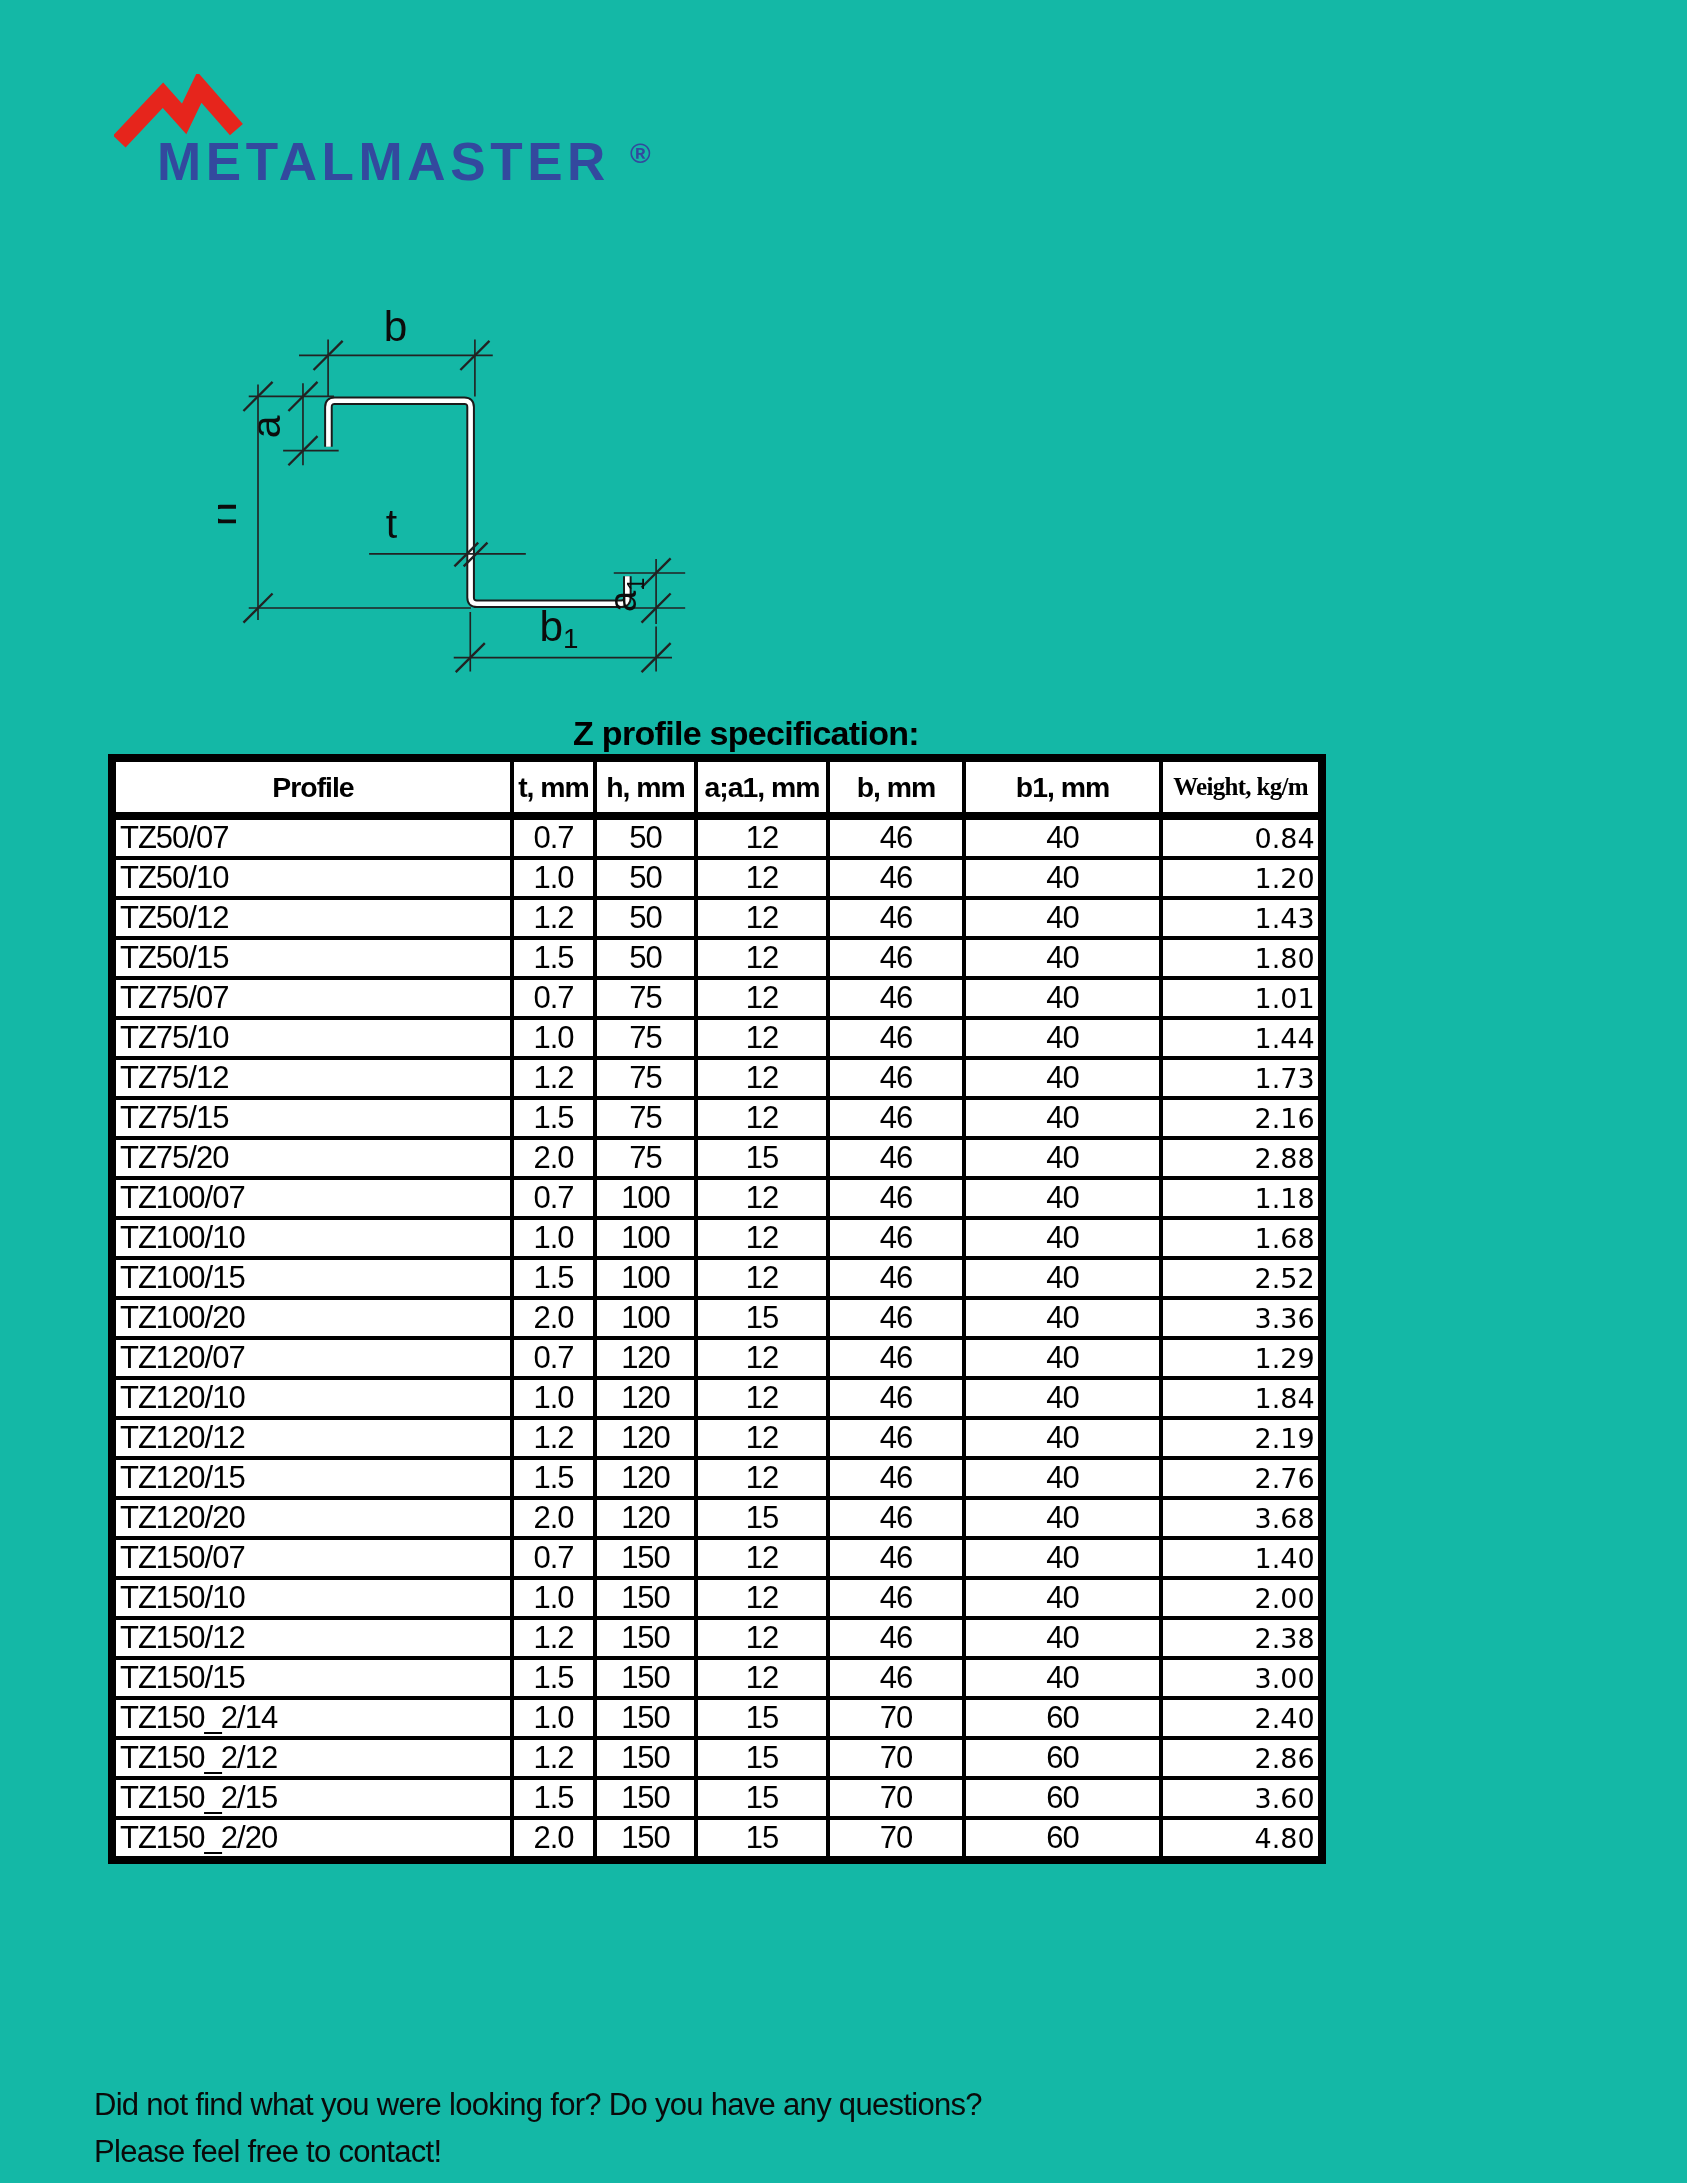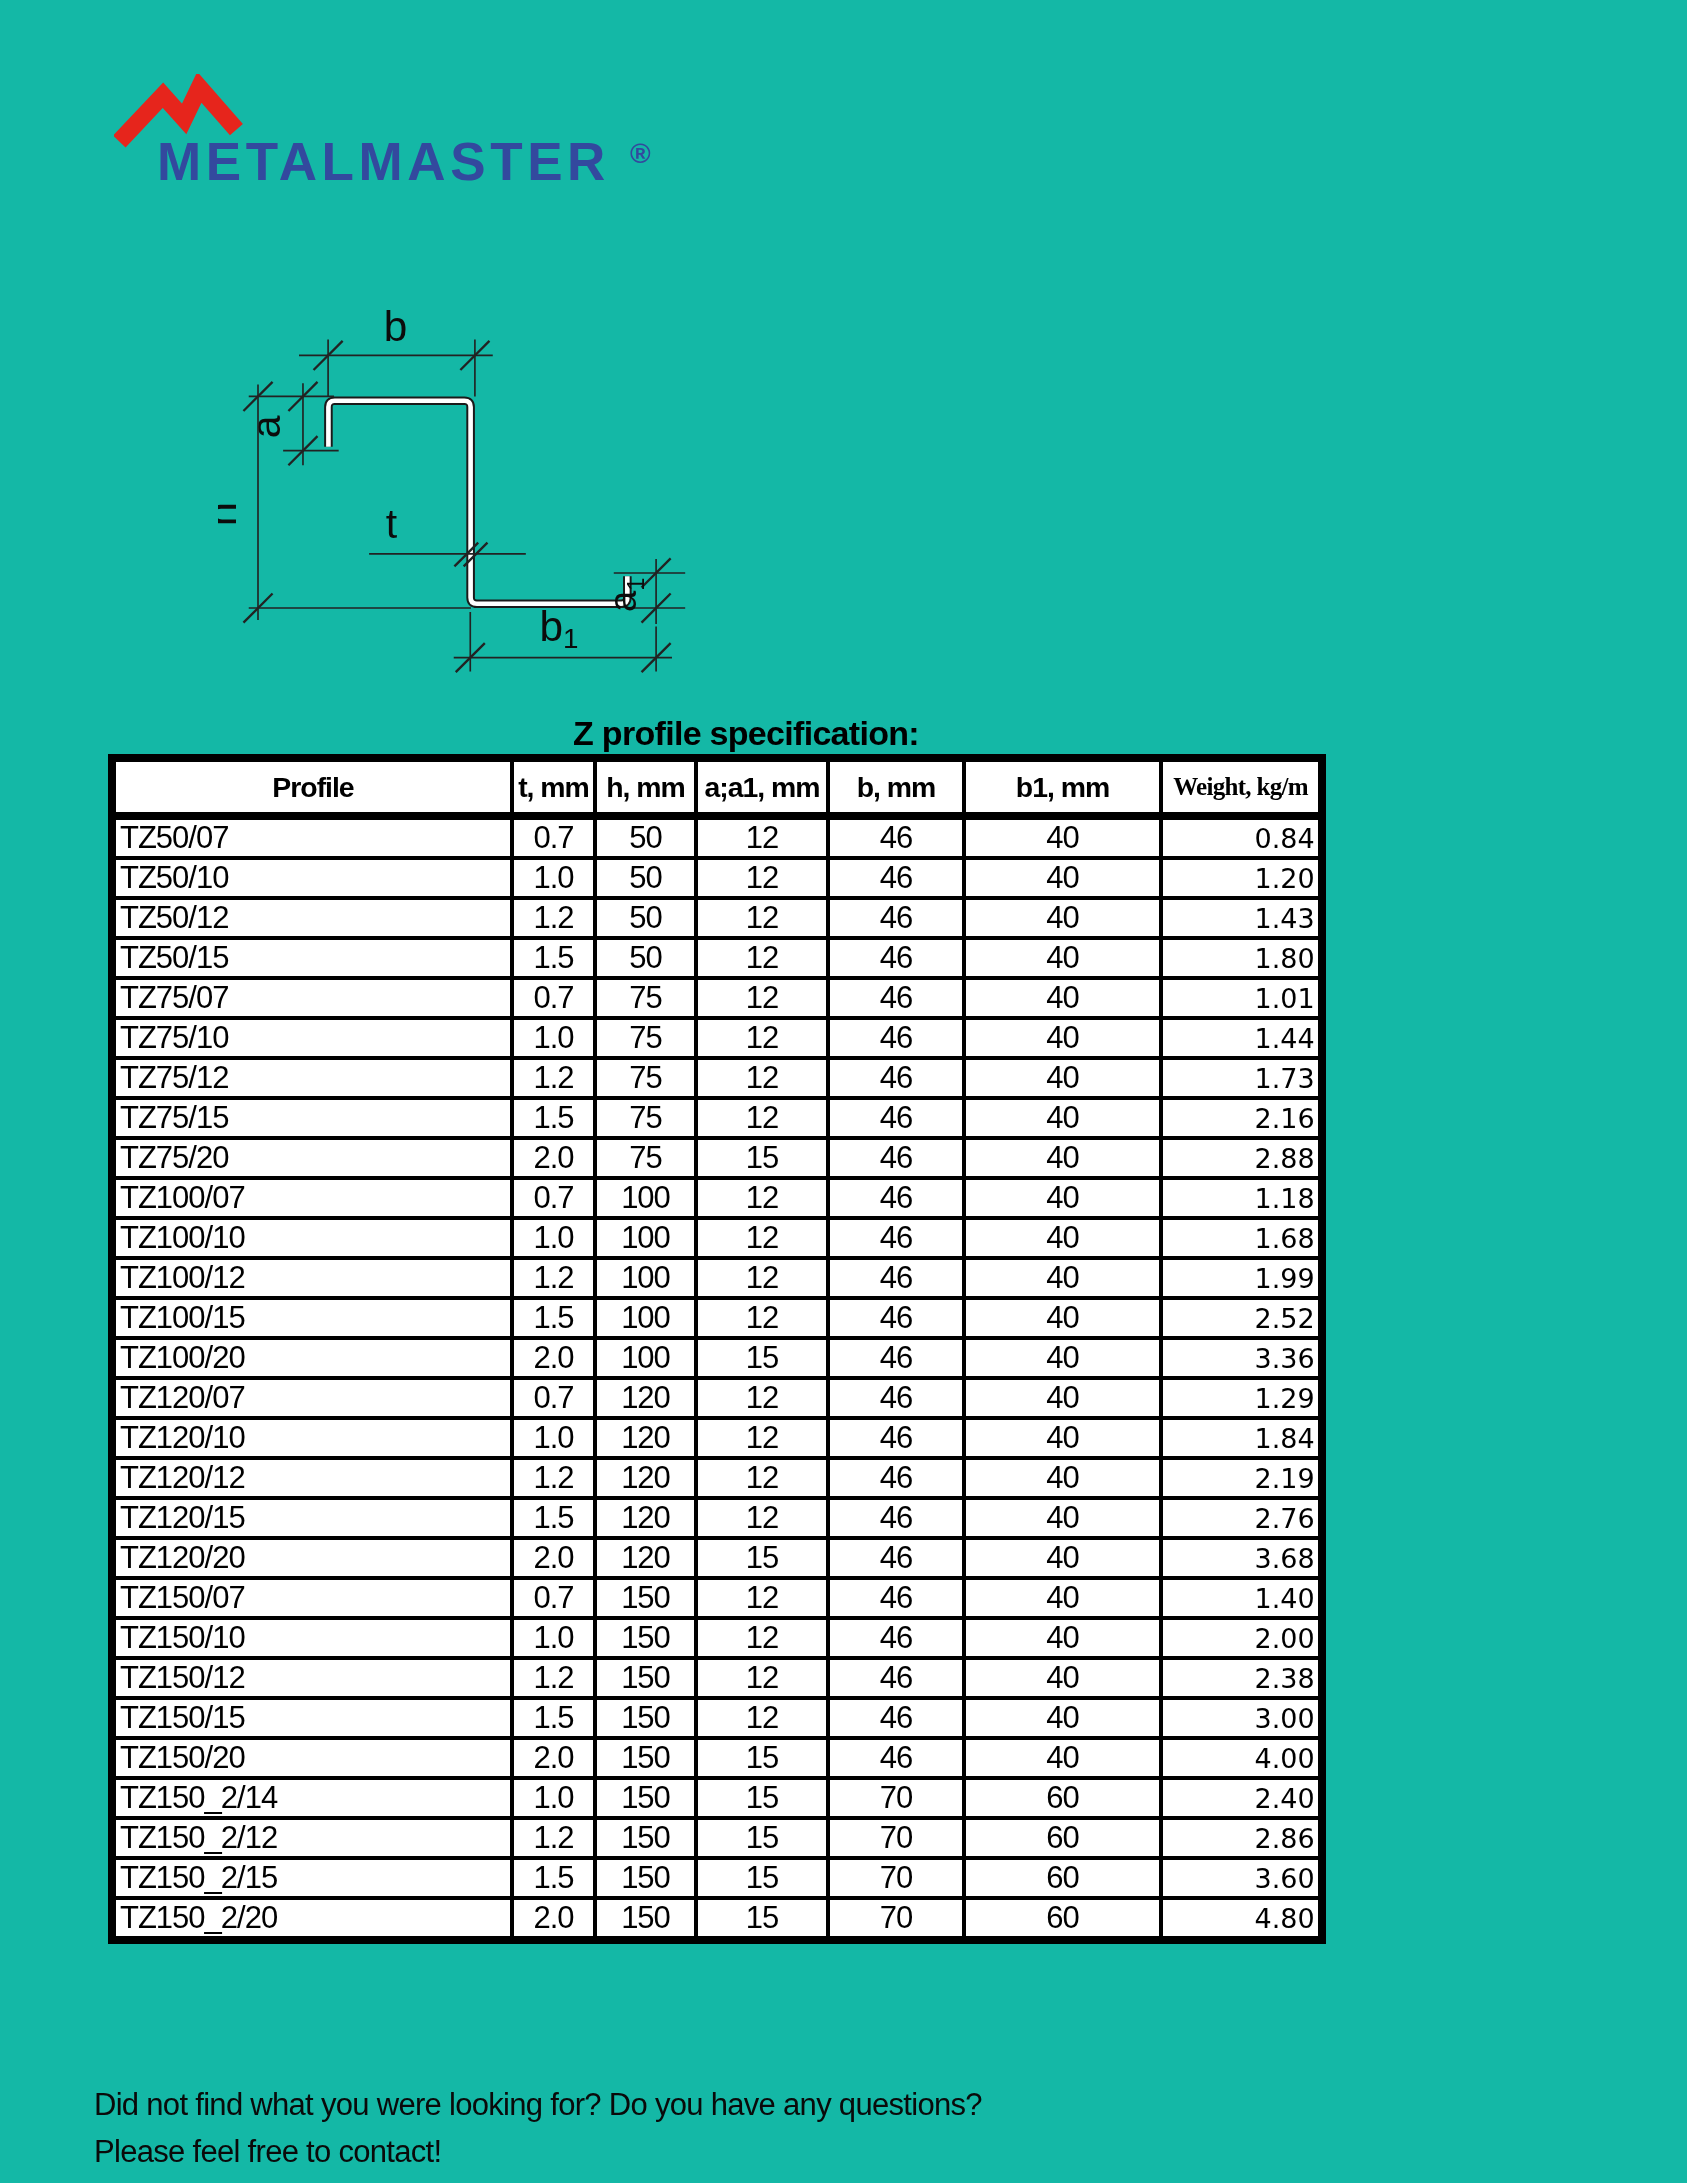--- a/index.html
+++ b/index.html
@@ -229,29 +229,20 @@
         <tr>
           <td class="c-profile">TZ100/10</td>
           <td class="c-num">1.0</td>
           <td class="c-num">100</td>
           <td class="c-num">12</td>
           <td class="c-num">46</td>
           <td class="c-num">40</td>
           <td class="c-weight">1.68</td>
         </tr>
         <tr>
-          <td class="c-profile">TZ100/12</td>
-          <td class="c-num">1.2</td>
-          <td class="c-num">100</td>
-          <td class="c-num">12</td>
-          <td class="c-num">46</td>
-          <td class="c-num">40</td>
-          <td class="c-weight">1.99</td>
-        </tr>
-        <tr>
           <td class="c-profile">TZ100/15</td>
           <td class="c-num">1.5</td>
           <td class="c-num">100</td>
           <td class="c-num">12</td>
           <td class="c-num">46</td>
           <td class="c-num">40</td>
           <td class="c-weight">2.52</td>
         </tr>
         <tr>
           <td class="c-profile">TZ100/20</td>
@@ -335,29 +326,20 @@
           <td class="c-weight">2.38</td>
         </tr>
         <tr>
           <td class="c-profile">TZ150/15</td>
           <td class="c-num">1.5</td>
           <td class="c-num">150</td>
           <td class="c-num">12</td>
           <td class="c-num">46</td>
           <td class="c-num">40</td>
           <td class="c-weight">3.00</td>
-        </tr>
-        <tr>
-          <td class="c-profile">TZ150/20</td>
-          <td class="c-num">2.0</td>
-          <td class="c-num">150</td>
-          <td class="c-num">15</td>
-          <td class="c-num">46</td>
-          <td class="c-num">40</td>
-          <td class="c-weight">4.00</td>
         </tr>
         <tr>
           <td class="c-profile">TZ150_2/14</td>
           <td class="c-num">1.0</td>
           <td class="c-num">150</td>
           <td class="c-num">15</td>
           <td class="c-num">70</td>
           <td class="c-num">60</td>
           <td class="c-weight">2.40</td>
         </tr>

